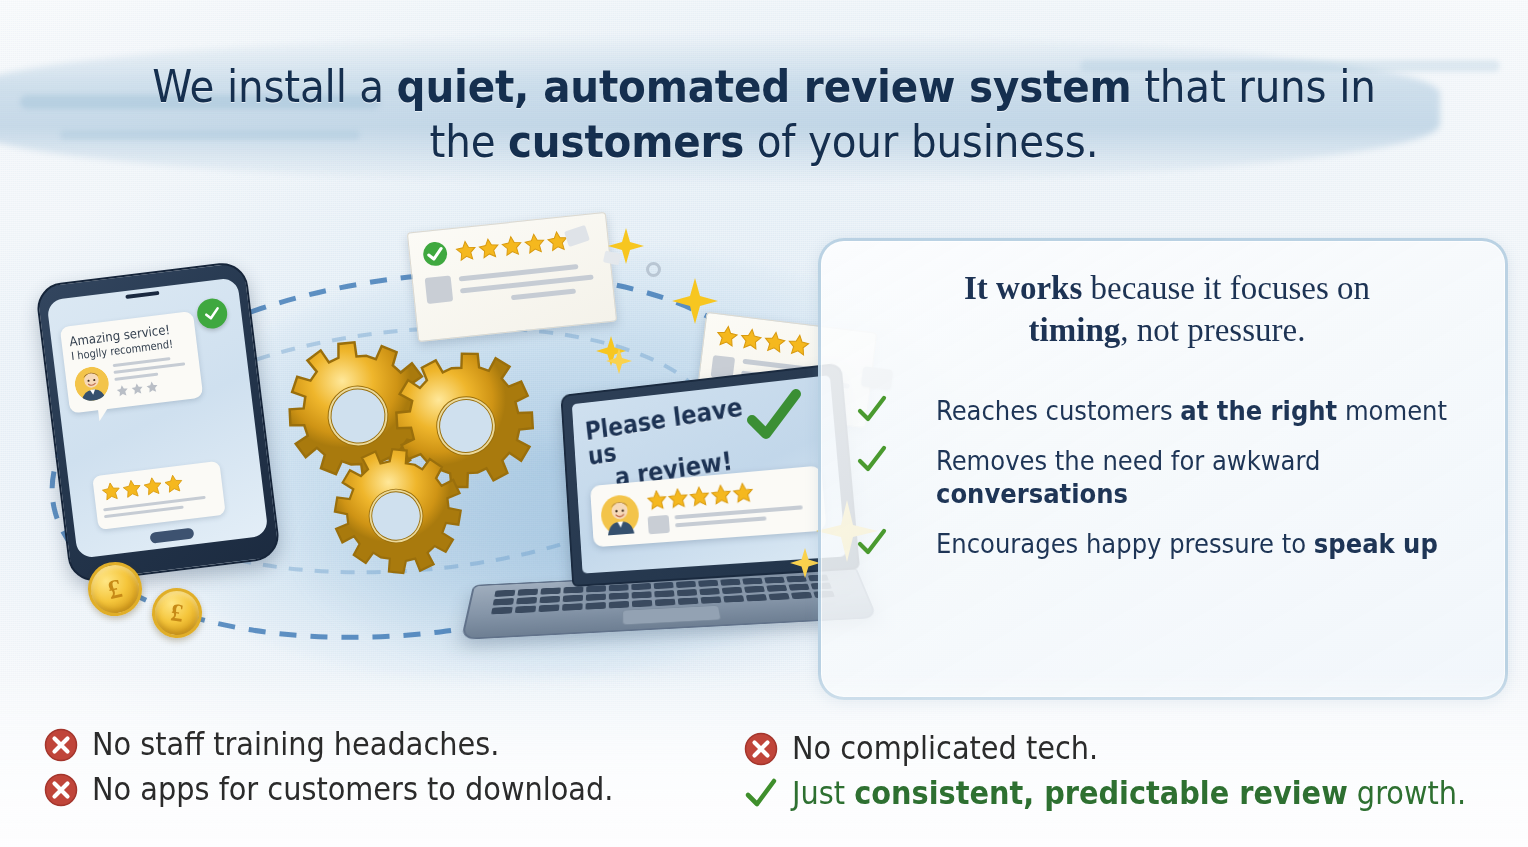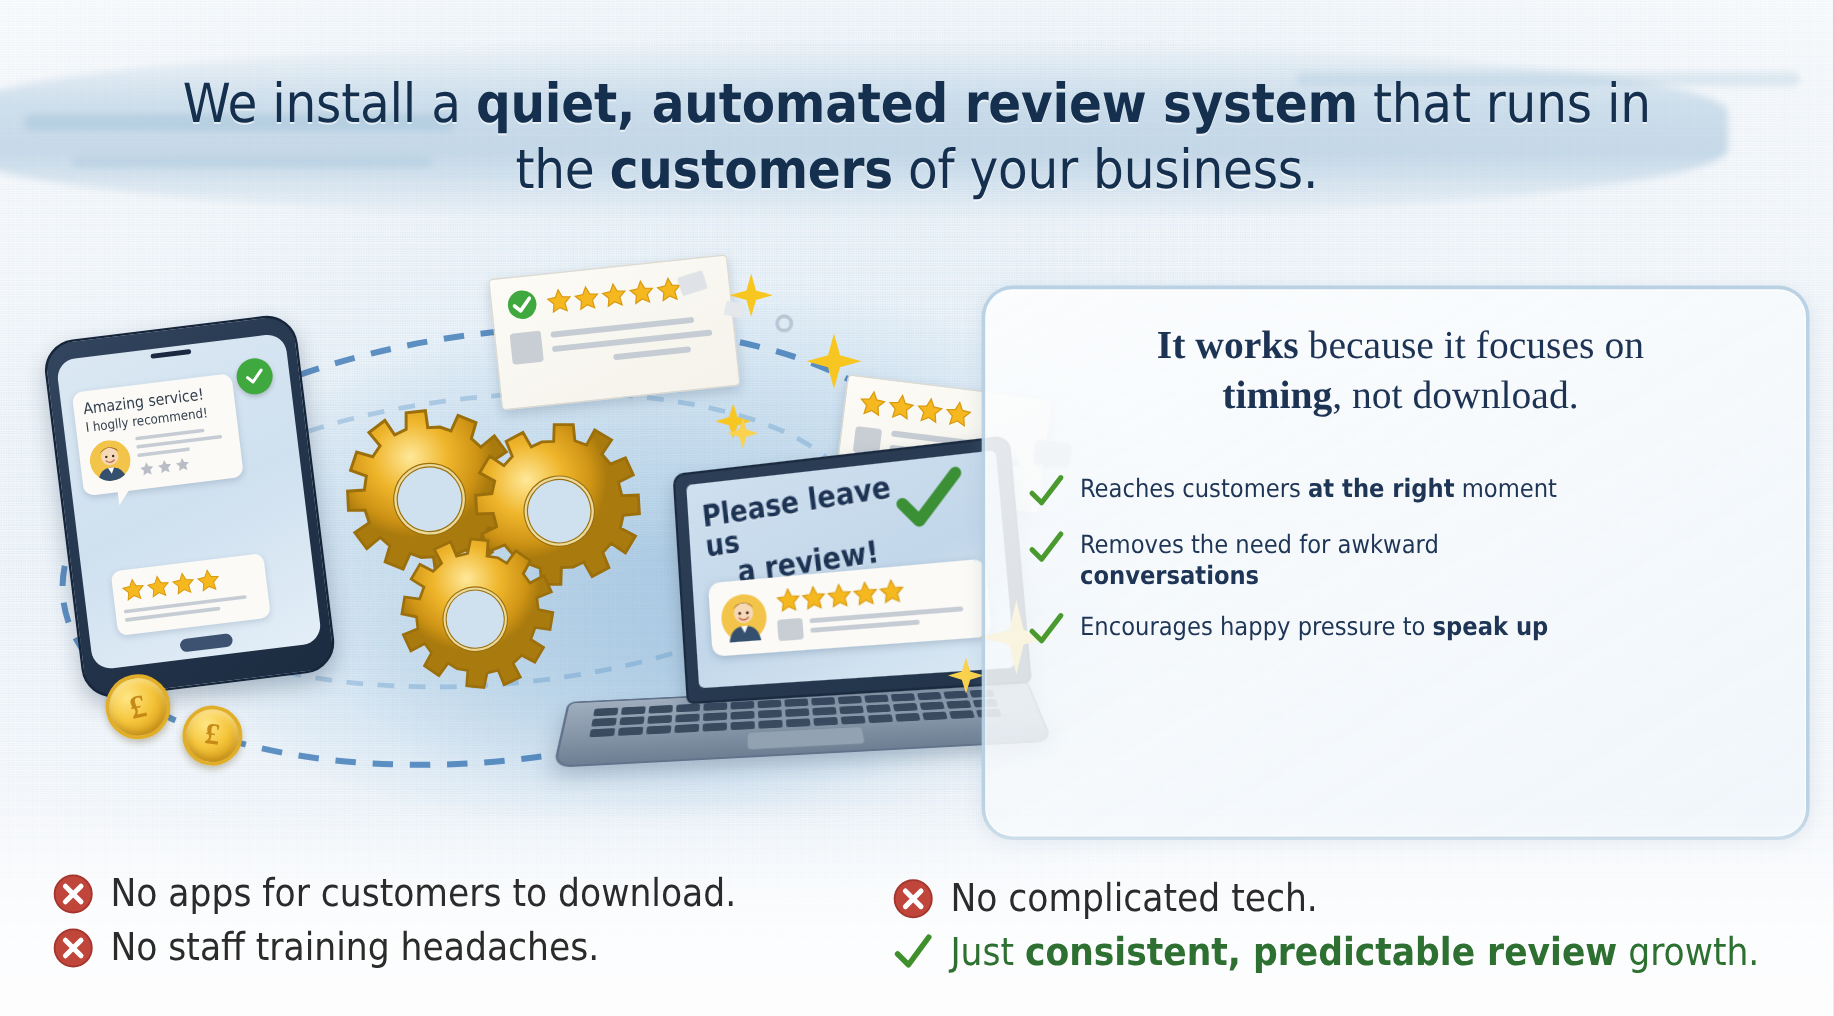--- a/index.html
+++ b/index.html
@@ -7,21 +7,21 @@
 
   html, body {
     width: 1528px; height: 847px;
     overflow: hidden;
     font-family: "Liberation Sans", sans-serif;
   }
 
   #poster {
     position: relative;
     width: 1528px; height: 847px;
-    background: #84cc16;
+    background: #fef9c3;
     overflow: hidden;
   }
 
   
   .bg-base {
     position: absolute; inset: 0;
     background:
       radial-gradient(ellipse 900px 420px at 36% 54%, rgba(176,205,229,0.55) 0%, rgba(198,221,238,0.30) 45%, rgba(244,247,250,0) 78%),
       radial-gradient(ellipse 1200px 300px at 50% 12%, rgba(205,223,237,0.45) 0%, rgba(244,247,250,0) 70%),
       linear-gradient(180deg,#f7f9fb 0%, #eef3f8 40%, #f3f6fa 72%, #fafbfc 100%);
@@ -98,22 +98,23 @@
 
   .bullets {
     position: absolute; left: 36px; top: 152px; width: 640px;
   }
   .bullet {
     display: flex; align-items: flex-start; gap: 13px;
     margin-bottom: 15px;
   }
   .bullet-text {
     font-family: "DejaVu Sans Condensed", "Liberation Sans Narrow", "Liberation Sans", sans-serif;
-    font-size: 21px; line-height: 1.22; color: #1e3556;
+    font-size: 27px; line-height: 1.22; color: #1e3556;
     padding-top: 2px;
+    margin-left: 36px;
   }
   .bullet-text b { font-weight: 700; }
   .check-svg { flex: 0 0 auto; width: 30px; height: 30px; margin-top: 2px; }
 
   
   .footer { position: absolute; left: 0; top: 718px; width: 1528px; height: 129px; }
   .foot-col { position: absolute; }
   .foot-col.left  { left: 44px;  top: 8px; width: 700px; }
   .foot-col.right { left: 744px; top: 12px; width: 740px; }
   .foot-item {
@@ -559,21 +560,21 @@
   <svg class="ill spark" style="left:790px;top:548px;width:30px;height:30px;">
       <path d="M15 0 L18.5 11.5 L30 15 L18.5 18.5 L15 30 L11.5 18.5 L0 15 L11.5 11.5 Z" fill="#fad24d"></path>
     </svg>
   <div class="ill" style="left:566px;top:228px;width:22px;height:16px;background:#dfe3e8;transform:rotate(-18deg);border-radius:2px;"></div>
   <div class="ill" style="left:604px;top:252px;width:16px;height:12px;background:#e4e8ec;transform:rotate(12deg);border-radius:2px;"></div>
   <div class="ill" style="left:646px;top:262px;width:15px;height:15px;border:3px solid #b9c6d3;border-radius:50%;"></div>
 
   <div class="panel">
     <div class="panel-head">
       <b>It works</b><span> because it focuses on</span><br>
-      <b>timing</b><span>, not download.</span>
+      <b>timing</b><span>, not pressure.</span>
     </div>
 
     <div class="bullets">
 
       <div class="bullet">
         <svg class="check-svg" viewBox="0 0 30 30">
           <path d="M3 16 L11 24 L27 3" fill="none" stroke="#4a9a2f" stroke-width="4.2" stroke-linecap="round" stroke-linejoin="round"></path>
         </svg>
         <div class="bullet-text">
           <span>Reaches customers </span><b>at the right</b><span> moment</span>
@@ -605,28 +606,28 @@
   <div class="bottom-fade"></div>
 
   <div class="footer">
 
     <div class="foot-col left">
       <div class="foot-item">
         <svg class="foot-icon" viewBox="0 0 34 34">
           <circle cx="17" cy="17" r="15.5" fill="#c0453a" stroke="#a3352c" stroke-width="1.5"></circle>
           <path d="M10.5 10.5 L23.5 23.5 M23.5 10.5 L10.5 23.5" stroke="#ffffff" stroke-width="4.2" stroke-linecap="round"></path>
         </svg>
-        <div class="foot-text">No apps for customers to download.</div>
+        <div class="foot-text">No staff training headaches.</div>
       </div>
       <div class="foot-item">
         <svg class="foot-icon" viewBox="0 0 34 34">
           <circle cx="17" cy="17" r="15.5" fill="#c0453a" stroke="#a3352c" stroke-width="1.5"></circle>
           <path d="M10.5 10.5 L23.5 23.5 M23.5 10.5 L10.5 23.5" stroke="#ffffff" stroke-width="4.2" stroke-linecap="round"></path>
         </svg>
-        <div class="foot-text">No staff training headaches.</div>
+        <div class="foot-text">No apps for customers to download.</div>
       </div>
     </div>
 
     <div class="foot-col right">
       <div class="foot-item">
         <svg class="foot-icon" viewBox="0 0 34 34">
           <circle cx="17" cy="17" r="15.5" fill="#c0453a" stroke="#a3352c" stroke-width="1.5"></circle>
           <path d="M10.5 10.5 L23.5 23.5 M23.5 10.5 L10.5 23.5" stroke="#ffffff" stroke-width="4.2" stroke-linecap="round"></path>
         </svg>
         <div class="foot-text">

